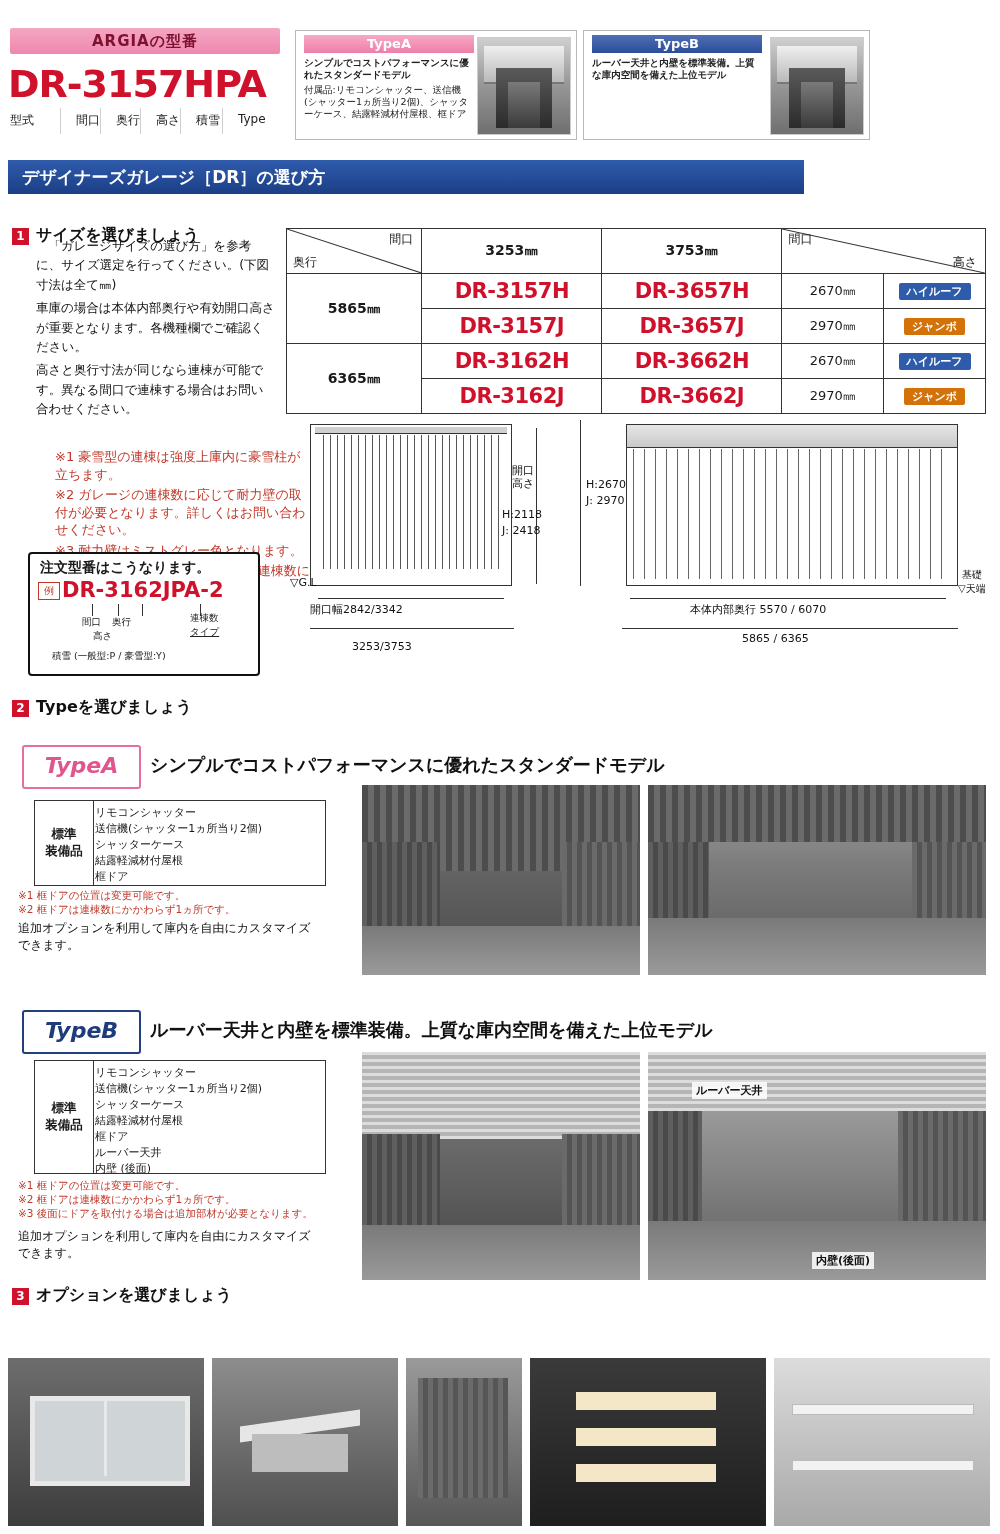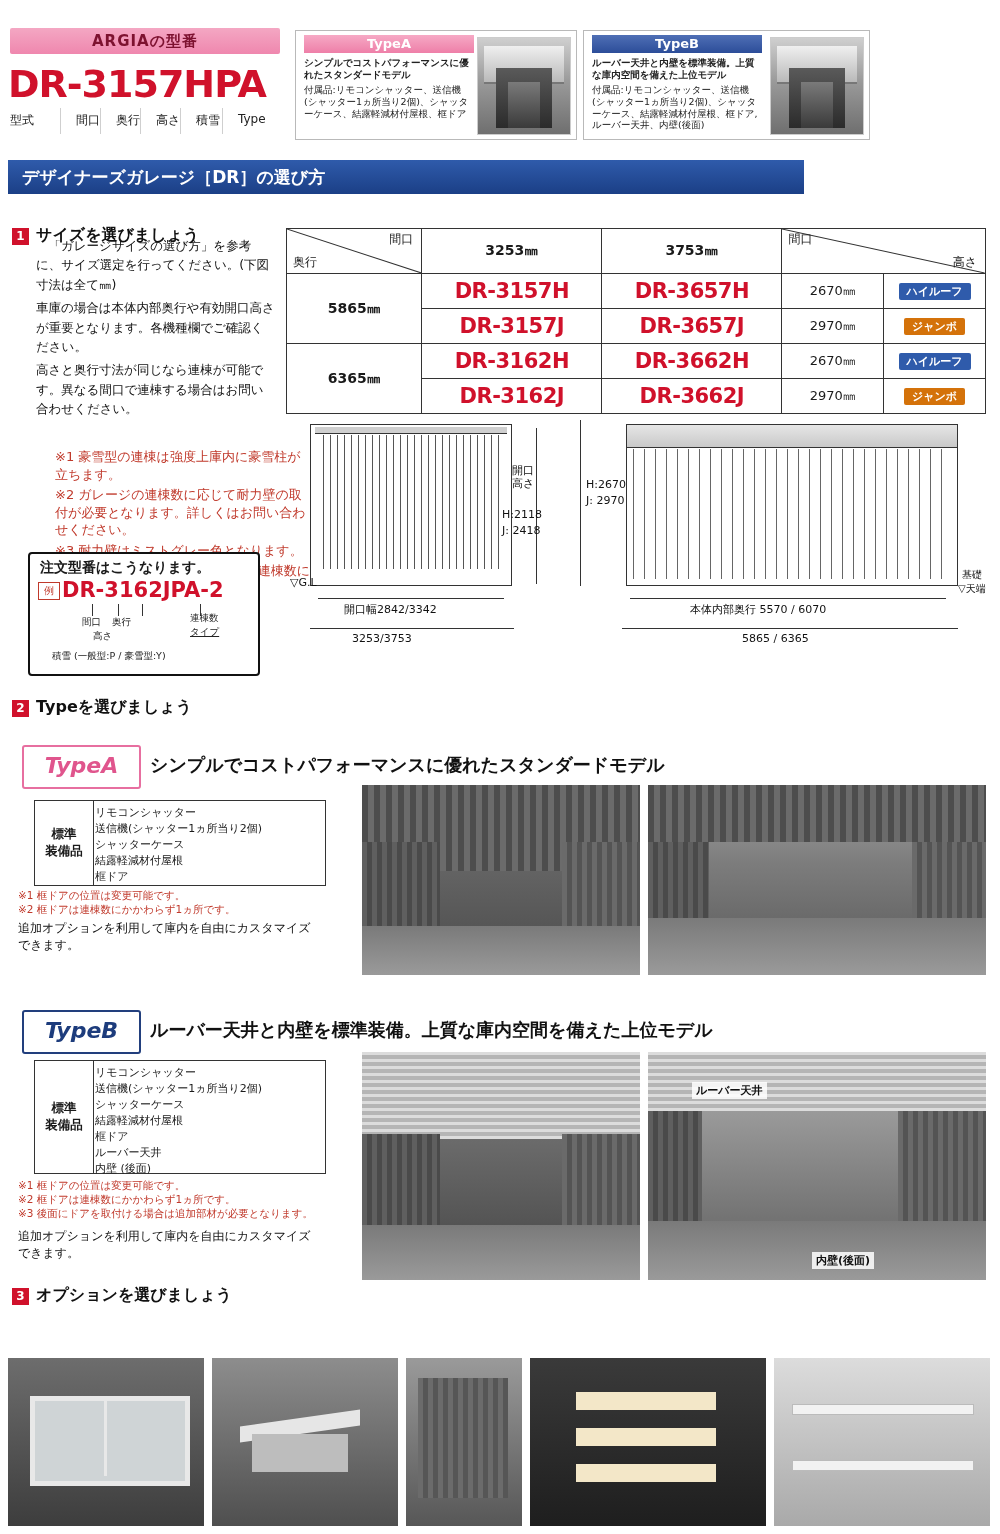--- a/index.html
+++ b/index.html
@@ -139,21 +139,20 @@
         <div class="hood"></div>
           <div class="cavity"></div>
           <div class="cav2"></div>
       </div>
     </div>
 
     <div class="tbox tboxB">
       <div class="tlabel tlabelB">TypeB</div>
       <div class="tdesc">
         <div class="b">ルーバー天井と内壁を標準装備。上質な庫内空間を備えた上位モデル</div>
-        <div style="margin-top:3px;">付属品:リモコンシャッター、送信機(シャッター1ヵ所当り2個)、シャッターケース、結露軽減材付屋根、框ドア,ルーバー天井、内壁(後面)</div>
       </div>
       <div class="timg">
         <div class="hood"></div>
           <div class="cavity"></div>
           <div class="cav2"></div>
       </div>
     </div>
   </div>
 
   <div class="bluehead">
@@ -251,23 +250,23 @@
 
     <div class="dimvline" style="left:246px;top:12px;height:156px;"></div>
     <div class="dimtxt" style="left:222px;top:48px;width:30px;line-height:1.2;font-size:11px;">開口<br>高さ</div>
     <div class="dimtxt" style="left:212px;top:92px;">H:2118</div>
     <div class="dimtxt" style="left:212px;top:108px;">J: 2418</div>
     <div class="dimvline" style="left:290px;top:4px;height:166px;"></div>
     <div class="dimtxt" style="left:296px;top:62px;">H:2670</div>
     <div class="dimtxt" style="left:296px;top:78px;">J: 2970</div>
 
     <div class="dimline" style="left:28px;top:182px;width:186px;"></div>
-    <div class="dimtxt" style="left:54px;top:186px;">開口幅2842/3342</div>
+    <div class="dimtxt" style="left:20px;top:186px;">開口幅2842/3342</div>
     <div class="dimline" style="left:20px;top:212px;width:204px;"></div>
-    <div class="dimtxt" style="left:62px;top:216px;text-align:center;">3253/3753</div>
+    <div class="dimtxt" style="left:62px;top:224px;text-align:center;">3253/3753</div>
 
     <div class="dwgbox" style="left:336px;top:8px;width:330px;height:160px;">
       <div class="vhatch" style="left:6px;top:24px;width:318px;height:130px;"></div>
       <div style="position:absolute;left:0px;top:0px;width:330px;height:22px;background:linear-gradient(#e6e6e6,#c9c9c9);border-bottom:1px solid #333;"></div>
     </div>
     <div class="dimtxt" style="left:672px;top:152px;font-size:10px;">基礎</div>
     <div class="dimtxt" style="left:668px;top:166px;font-size:10px;">▽天端</div>
 
     <div class="dimline" style="left:340px;top:182px;width:316px;"></div>
     <div class="dimtxt" style="left:400px;top:186px;">本体内部奥行  5570 / 6070</div>

